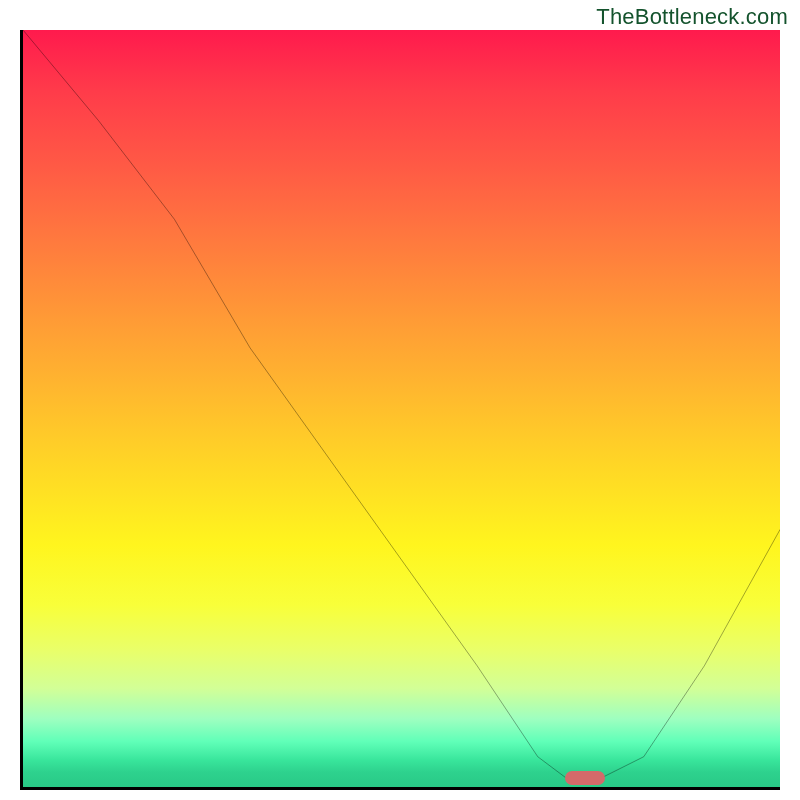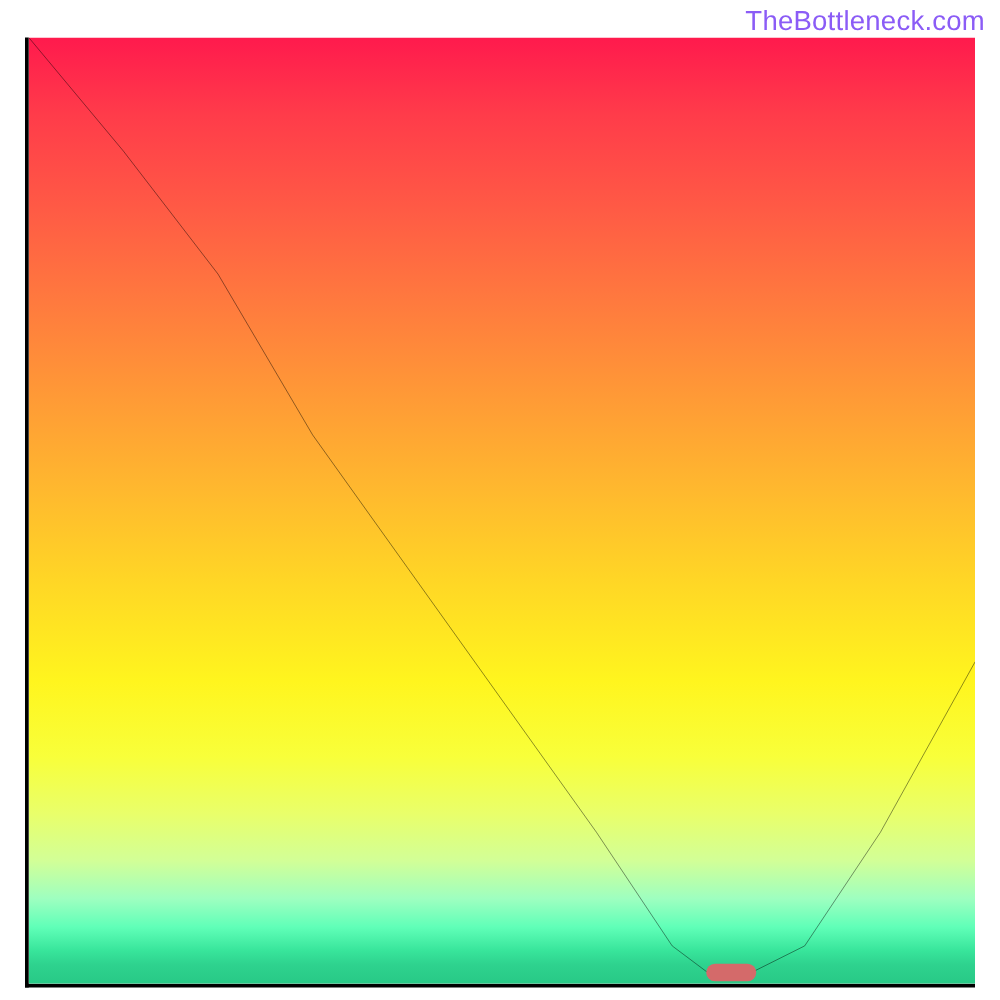--- a/index.html
+++ b/index.html
@@ -13,21 +13,21 @@
   }
   .container {
     position: relative;
     width: 800px;
     height: 800px;
   }
   .watermark {
     position: absolute;
     top: 4px;
     right: 12px;
-    color: #8b5cf6;
+    color: #14532d;
     font-size: 22px;
     font-weight: 500;
     letter-spacing: 0.2px;
     z-index: 10;
   }
   .plot-frame {
     position: absolute;
     left: 20px;
     top: 30px;
     width: 760px;

